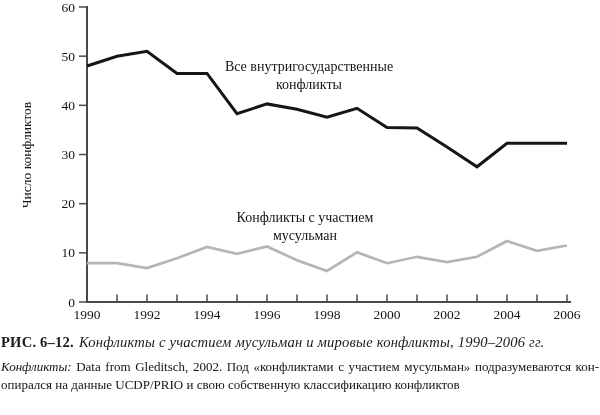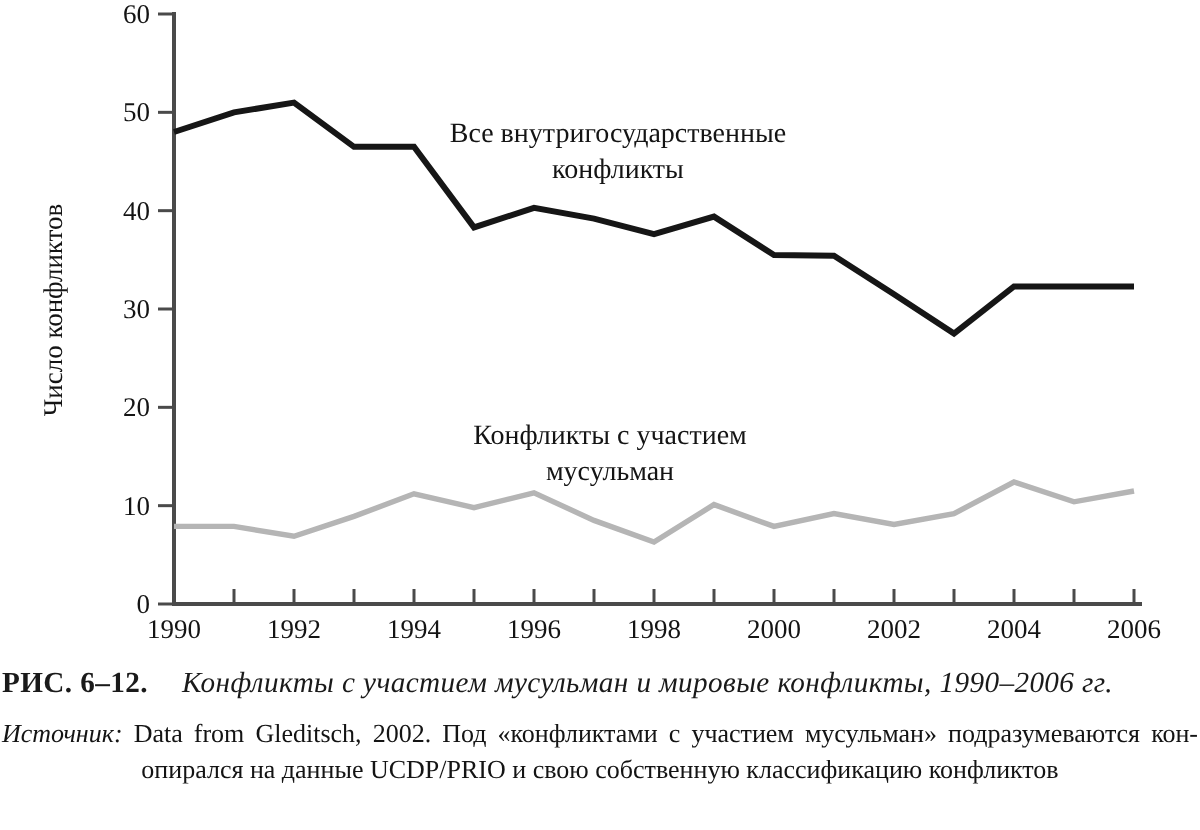--- a/index.html
+++ b/index.html
@@ -11,30 +11,30 @@
     color:#1a1a1a;
     overflow:hidden;
   }
   #chart-svg{display:block;}
   .caption{
     margin:2px 0 0 1px;
     font-size:14.6px;
     letter-spacing:0.2px;
     white-space:nowrap;
   }
-  .caption b{font-style:normal;margin-right:17px;}
+  .caption b{font-style:normal;margin-right:5px;}
   .caption i{text-align:right;}
   .source{
     margin:7px 1px 0 1px;
     font-size:13px;
     line-height:17.6px;
     color:#141414;
   }
   .source-line{text-align:justify;text-align-last:justify;}
-  .source-line:last-child{text-align:center;text-align-last:auto;}
+  .source-line:last-child{text-align:left;text-align-last:auto;}
   .source i{font-style:italic;}
 </style>
 </head>
 <body>
 
 <div class="page">
 
   <svg id="chart-svg" viewBox="0 0 600 332" width="600" height="332">
       <line x1="87" y1="6" x2="87" y2="303" stroke="#4a4a4a" stroke-width="2"></line>
       <line x1="86" y1="302" x2="571" y2="302" stroke="#4a4a4a" stroke-width="2"></line>
@@ -85,17 +85,17 @@
       <text x="309" y="89" text-anchor="middle" font-size="14" fill="#141414">конфликты</text>
       <text x="305" y="222" text-anchor="middle" font-size="14" fill="#141414">Конфликты с участием</text>
       <text x="305" y="240" text-anchor="middle" font-size="14" fill="#141414">мусульман</text>
     </svg>
 
   <div class="caption">
     <b>РИС. 6–12.</b><i>Конфликты с участием мусульман и мировые конфликты, 1990–2006 гг.</i>
   </div>
 
   <div class="source">
-    <div class="source-line"><i>Источник:</i> <span>Data from Gleditsch, 2002. Под «конфликтами с участием мусульман» подразумеваются кон-</span></div>
+    <div class="source-line"><i>Конфликты:</i> <span>Data from Gleditsch, 2002. Под «конфликтами с участием мусульман» подразумеваются кон-</span></div>
     <div class="source-line">опирался на данные UCDP/PRIO и свою собственную классификацию конфликтов</div>
   </div>
 
 </div>
 
 </body></html>

